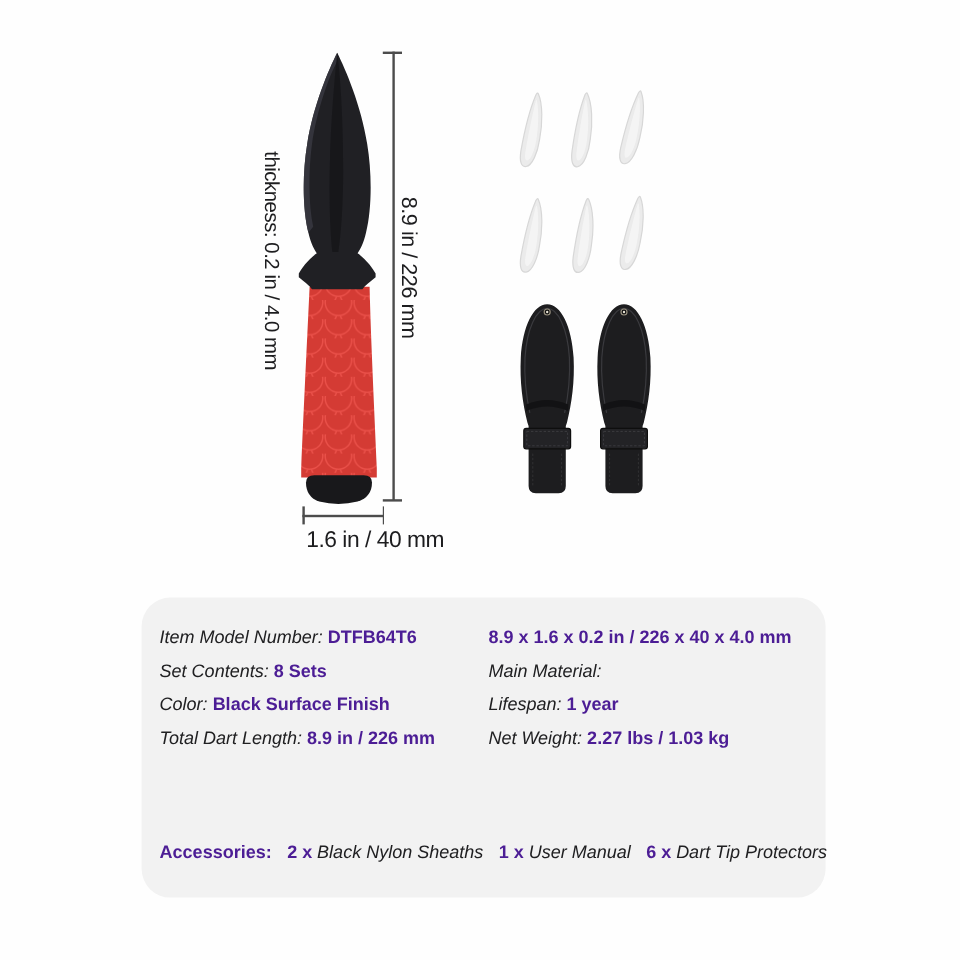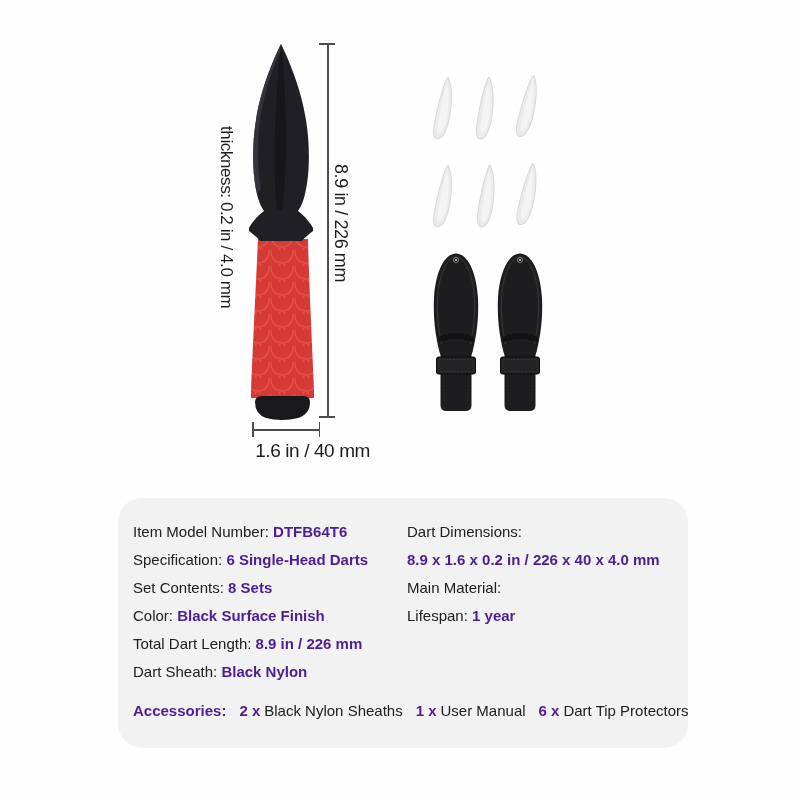--- a/index.html
+++ b/index.html
@@ -27,21 +27,21 @@
   .defs-holder{position:absolute;width:0;height:0;overflow:hidden;}
   
   .spec-box{
     position:absolute;left:118px;top:498px;width:570px;height:250px;
     background:#f2f2f2;border-radius:24px;
   }
   .col{position:absolute;top:19px;}
   #col-left{left:15px;}
   #col-right{left:289px;}
   .spec-row{height:28px;display:flex;align-items:center;font-size:15px;white-space:pre;}
-  .lbl{color:#202022;}
+  .lbl{color:#202022;font-style:italic;}
   .val{color:#4c1d95;font-weight:700;}
   .accessories{
     position:absolute;left:15px;top:204px;display:flex;align-items:center;
     font-size:15px;white-space:pre;
   }
   .seg{margin-right:4px;}
   .group{margin-left:9px;}
 </style>
 </head>
 <body>
@@ -124,27 +124,25 @@
         </svg>
         <svg viewBox="0 0 96 322" width="48" height="161" class="sheath" style="left: 496px; top: 252px;">
           <use href="#sheath-shape"></use>
         </svg>
       </div>
   </div>
 
   <div class="spec-box">
     <div class="col" id="col-left">
         <div class="spec-row"><span class="lbl">Item Model Number: </span><span class="val">DTFB64T6</span></div>
-        <div class="spec-row"><span class="lbl">Specification: </span><span class="val">6 Single-Head Darts</span></div>
         <div class="spec-row"><span class="lbl">Set Contents: </span><span class="val">8 Sets</span></div>
         <div class="spec-row"><span class="lbl">Color: </span><span class="val">Black Surface Finish</span></div>
         <div class="spec-row"><span class="lbl">Total Dart Length: </span><span class="val">8.9 in / 226 mm</span></div>
-        <div class="spec-row"><span class="lbl">Dart Sheath: </span><span class="val">Black Nylon</span></div>
       </div>
     <div class="col" id="col-right">
-        <div class="spec-row"><span class="lbl">Dart Dimensions:</span></div>
         <div class="spec-row"><span class="val">8.9 x 1.6 x 0.2 in / 226 x 40 x 4.0 mm</span></div>
         <div class="spec-row"><span class="lbl">Main Material: </span></div>
         <div class="spec-row"><span class="lbl">Lifespan: </span><span class="val">1 year</span></div>
+        <div class="spec-row"><span class="lbl">Net Weight: </span><span class="val">2.27 lbs / 1.03 kg</span></div>
       </div>
     <div class="accessories" id="accessories"><span class="val seg">Accessories:</span><span class="val seg group">2 x</span><span class="lbl seg">Black Nylon Sheaths</span><span class="val seg group">1 x</span><span class="lbl seg">User Manual</span><span class="val seg group">6 x</span><span class="lbl seg">Dart Tip Protectors</span></div>
   </div>
 </div>
 
 </body></html>

